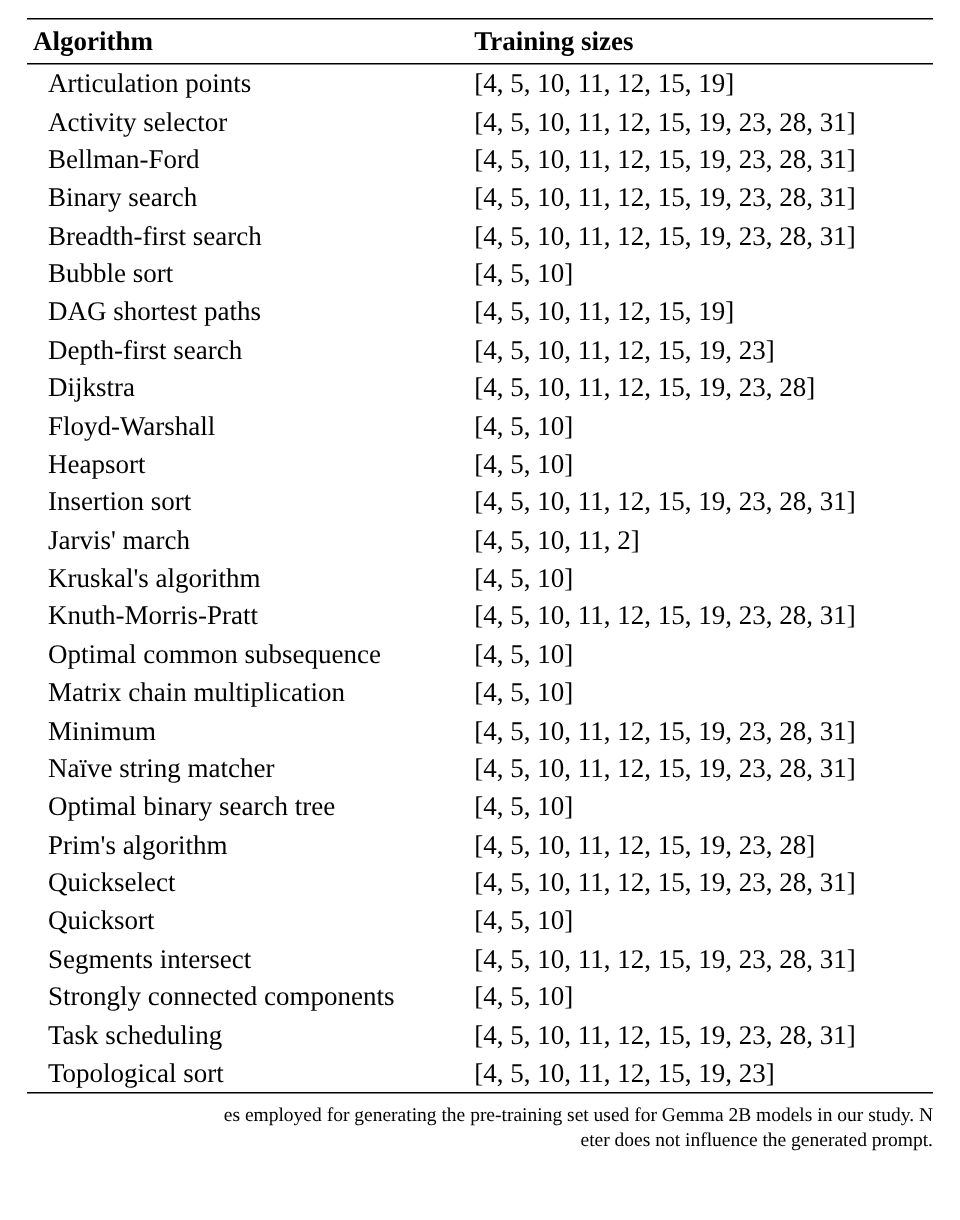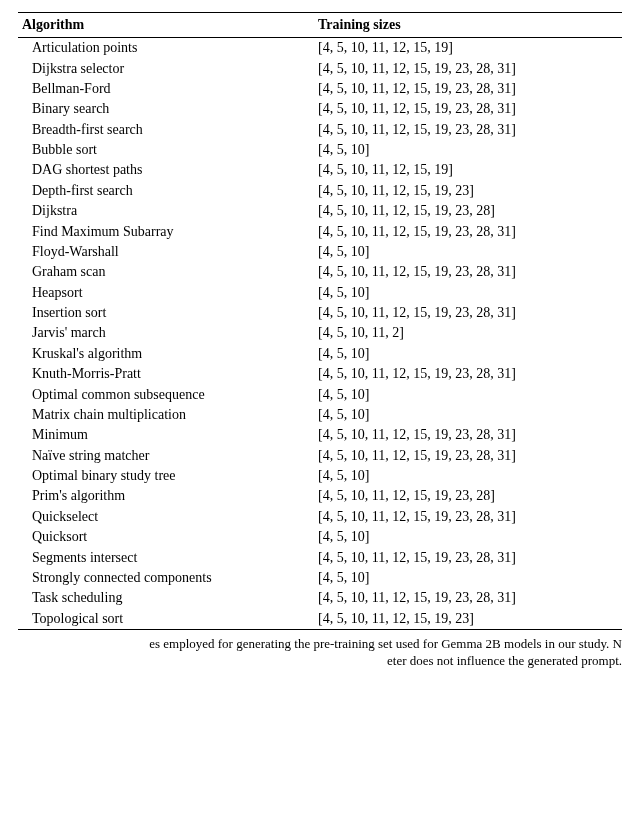--- a/index.html
+++ b/index.html
@@ -10,21 +10,21 @@
     body {
       font-family: "Times New Roman", Times, serif;
       background: #ffffff;
       width: 640px;
       padding: 12px 18px;
       color: #000;
     }
     table {
       border-collapse: collapse;
       width: 100%;
-      font-size: 14px;
+      font-size: 18px;
     }
     thead tr {
       border-top: 1.5px solid #000;
       border-bottom: 1px solid #000;
     }
     tbody {
       border-bottom: 1.5px solid #000;
     }
     th {
       text-align: left;
@@ -60,21 +60,21 @@
       <th class="algorithm-header">Algorithm</th>
       <th>Training sizes</th>
     </tr>
   </thead>
   <tbody id="table-body">
   <tr>
         <td class="algorithm">Articulation points</td>
         <td>[4, 5, 10, 11, 12, 15, 19]</td>
       </tr>
       <tr>
-        <td class="algorithm">Dijkstra selector</td>
+        <td class="algorithm">Activity selector</td>
         <td>[4, 5, 10, 11, 12, 15, 19, 23, 28, 31]</td>
       </tr>
       <tr>
         <td class="algorithm">Bellman-Ford</td>
         <td>[4, 5, 10, 11, 12, 15, 19, 23, 28, 31]</td>
       </tr>
       <tr>
         <td class="algorithm">Binary search</td>
         <td>[4, 5, 10, 11, 12, 15, 19, 23, 28, 31]</td>
       </tr>
@@ -92,30 +92,22 @@
       </tr>
       <tr>
         <td class="algorithm">Depth-first search</td>
         <td>[4, 5, 10, 11, 12, 15, 19, 23]</td>
       </tr>
       <tr>
         <td class="algorithm">Dijkstra</td>
         <td>[4, 5, 10, 11, 12, 15, 19, 23, 28]</td>
       </tr>
       <tr>
-        <td class="algorithm">Find Maximum Subarray</td>
-        <td>[4, 5, 10, 11, 12, 15, 19, 23, 28, 31]</td>
-      </tr>
-      <tr>
         <td class="algorithm">Floyd-Warshall</td>
         <td>[4, 5, 10]</td>
-      </tr>
-      <tr>
-        <td class="algorithm">Graham scan</td>
-        <td>[4, 5, 10, 11, 12, 15, 19, 23, 28, 31]</td>
       </tr>
       <tr>
         <td class="algorithm">Heapsort</td>
         <td>[4, 5, 10]</td>
       </tr>
       <tr>
         <td class="algorithm">Insertion sort</td>
         <td>[4, 5, 10, 11, 12, 15, 19, 23, 28, 31]</td>
       </tr>
       <tr>
@@ -140,21 +132,21 @@
       </tr>
       <tr>
         <td class="algorithm">Minimum</td>
         <td>[4, 5, 10, 11, 12, 15, 19, 23, 28, 31]</td>
       </tr>
       <tr>
         <td class="algorithm">Naïve string matcher</td>
         <td>[4, 5, 10, 11, 12, 15, 19, 23, 28, 31]</td>
       </tr>
       <tr>
-        <td class="algorithm">Optimal binary study tree</td>
+        <td class="algorithm">Optimal binary search tree</td>
         <td>[4, 5, 10]</td>
       </tr>
       <tr>
         <td class="algorithm">Prim's algorithm</td>
         <td>[4, 5, 10, 11, 12, 15, 19, 23, 28]</td>
       </tr>
       <tr>
         <td class="algorithm">Quickselect</td>
         <td>[4, 5, 10, 11, 12, 15, 19, 23, 28, 31]</td>
       </tr>

